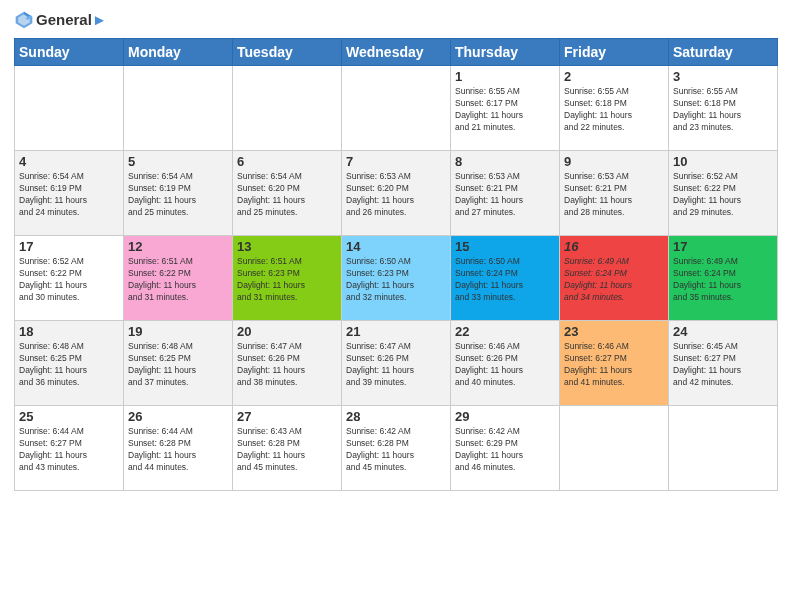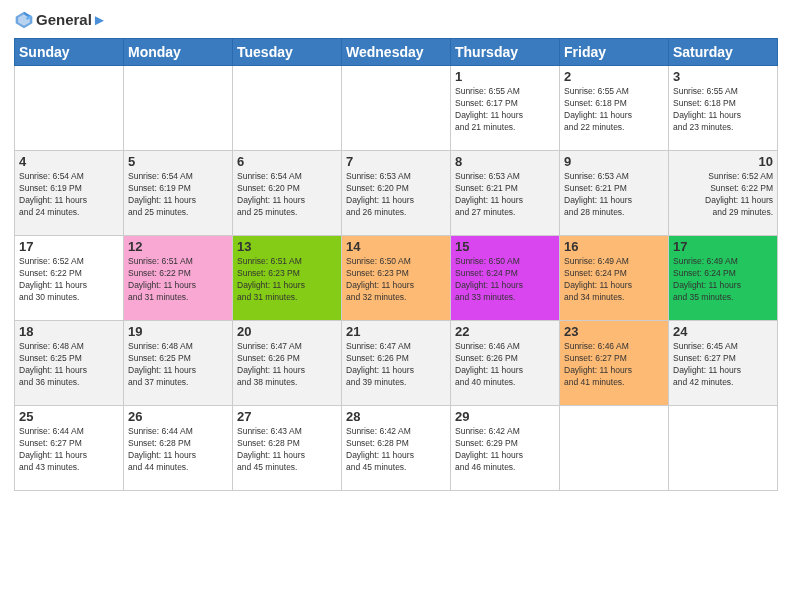--- a/index.html
+++ b/index.html
@@ -193,21 +193,21 @@
 Daylight: 11 hours
 and 27 minutes.</div>
           </td>
           <td style="background-color: rgb(242, 242, 242);">
             <span class="day-number">9</span>
             <div class="day-info" style="white-space: pre-line;">Sunrise: 6:53 AM
 Sunset: 6:21 PM
 Daylight: 11 hours
 and 28 minutes.</div>
           </td>
-          <td style="background-color: rgb(242, 242, 242); text-align: right;">
+          <td style="background-color: rgb(242, 242, 242);">
             <span class="day-number">10</span>
             <div class="day-info" style="white-space: pre-line;">Sunrise: 6:52 AM
 Sunset: 6:22 PM
 Daylight: 11 hours
 and 29 minutes.</div>
           </td>
         </tr>
         <tr>
           <td style="background-color: rgb(255, 255, 255);">
             <span class="day-number">17</span>
@@ -223,35 +223,35 @@
 Daylight: 11 hours
 and 31 minutes.</div>
           </td>
           <td style="background-color: #84cc16;">
             <span class="day-number">13</span>
             <div class="day-info" style="white-space: pre-line;">Sunrise: 6:51 AM
 Sunset: 6:23 PM
 Daylight: 11 hours
 and 31 minutes.</div>
           </td>
-          <td style="background-color: #fdba74; margin-top: 40px;">
+          <td style="background-color: #7dd3fc; margin-top: 40px;">
             <span class="day-number">14</span>
             <div class="day-info" style="white-space: pre-line;">Sunrise: 6:50 AM
 Sunset: 6:23 PM
 Daylight: 11 hours
 and 32 minutes.</div>
           </td>
-          <td style="background-color: #d946ef;">
+          <td style="background-color: #0ea5e9;">
             <span class="day-number">15</span>
             <div class="day-info" style="white-space: pre-line;">Sunrise: 6:50 AM
 Sunset: 6:24 PM
 Daylight: 11 hours
 and 33 minutes.</div>
           </td>
-          <td style="background-color: #fdba74;">
+          <td style="background-color: #ef4444; font-style: italic;">
             <span class="day-number">16</span>
             <div class="day-info" style="white-space: pre-line;">Sunrise: 6:49 AM
 Sunset: 6:24 PM
 Daylight: 11 hours
 and 34 minutes.</div>
           </td>
           <td style="background-color: #22c55e;">
             <span class="day-number">17</span>
             <div class="day-info" style="white-space: pre-line;">Sunrise: 6:49 AM
 Sunset: 6:24 PM

